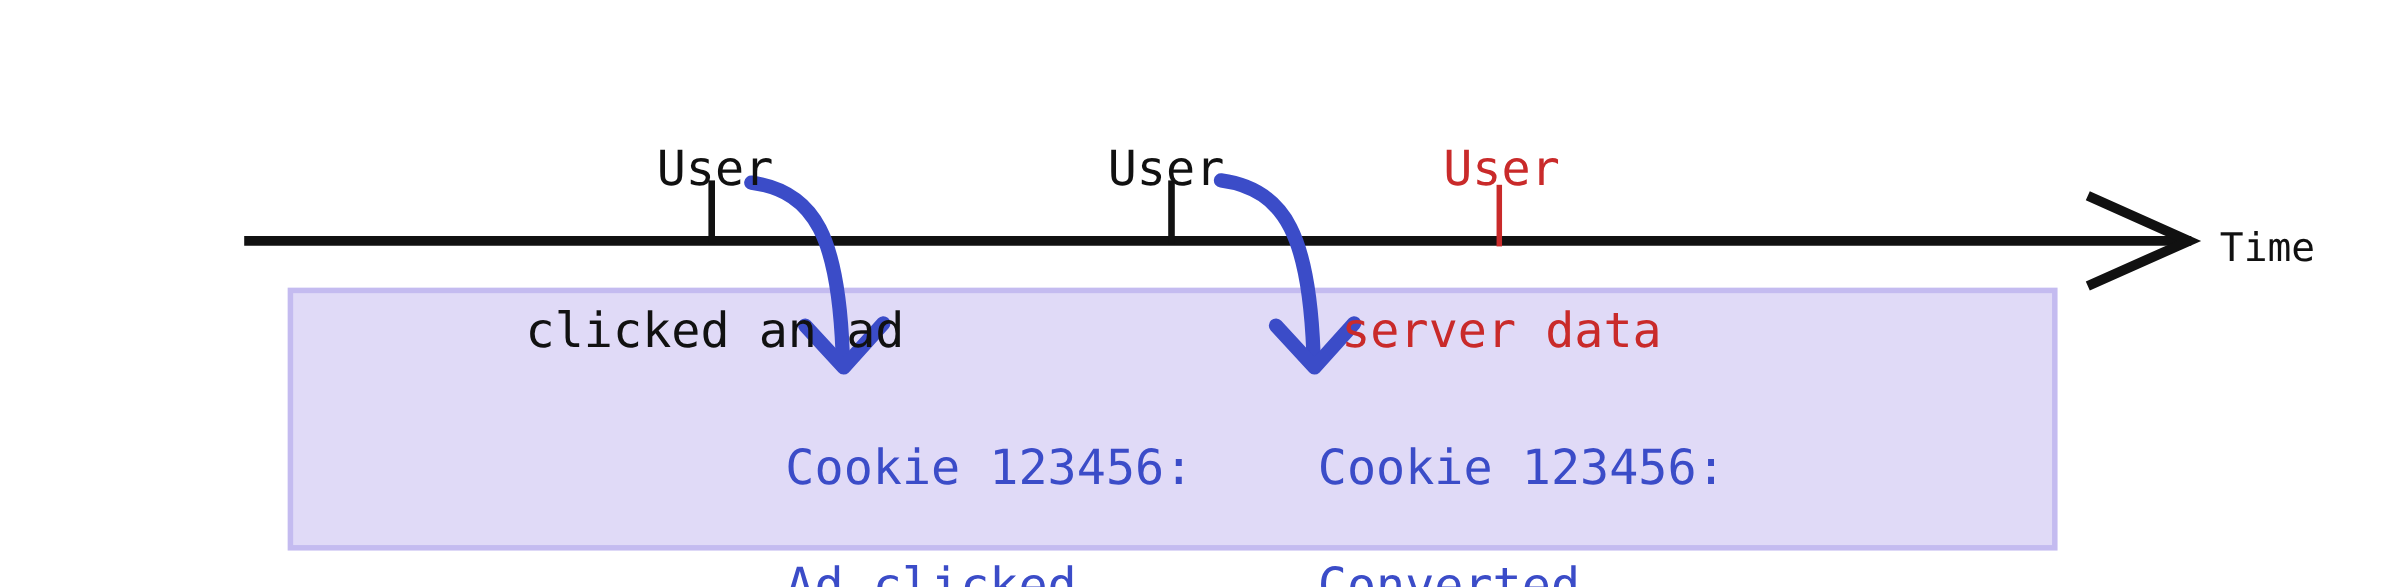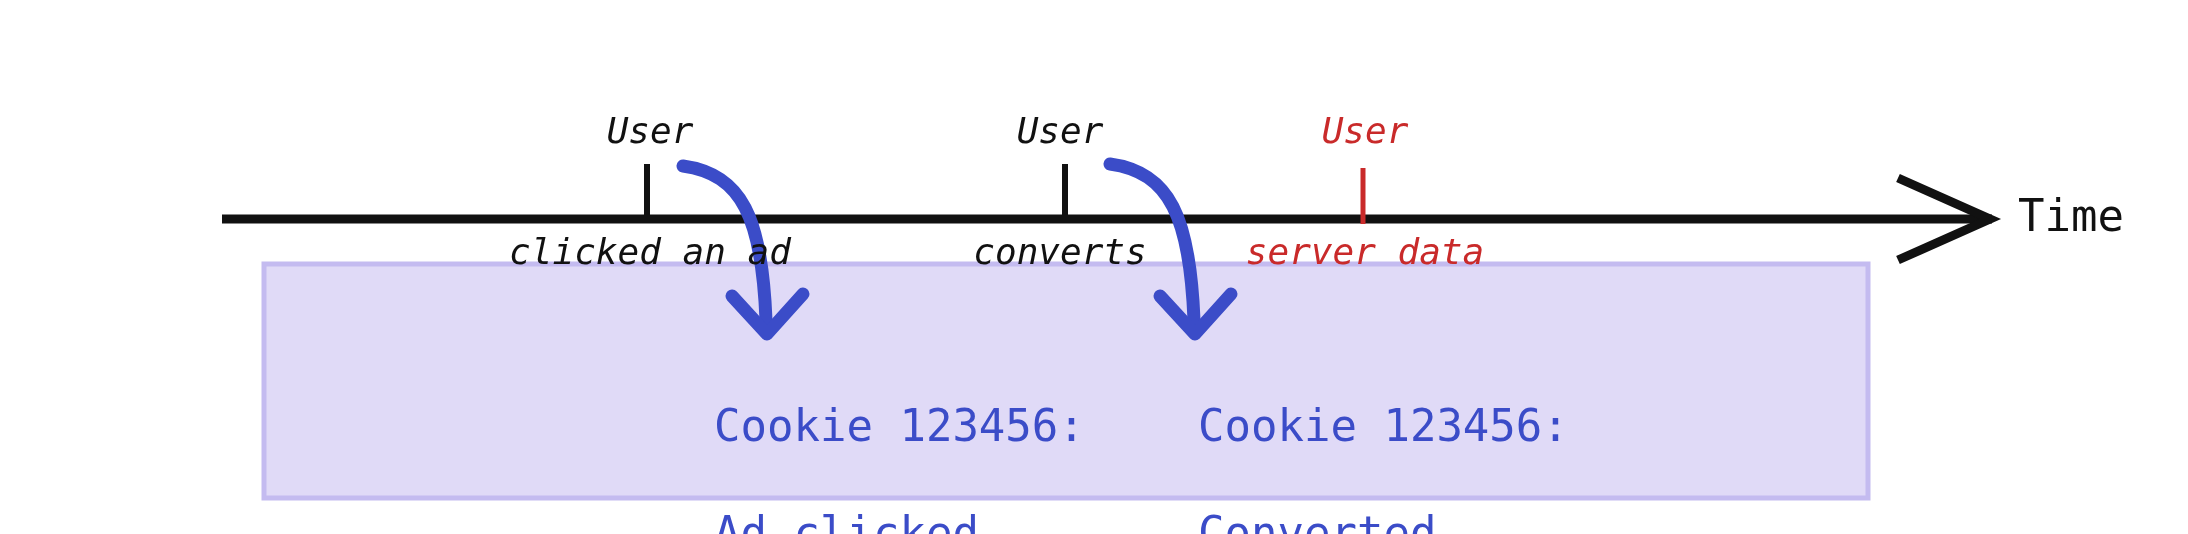--- a/index.html
+++ b/index.html
@@ -25,24 +25,23 @@
     height: 534px;
   }
   .lbl {
     position: absolute;
     font-family: "DejaVu Sans Mono", "Liberation Mono", monospace;
     white-space: pre;
     line-height: 1.12;
     letter-spacing: 0px;
   }
   .event-label {
-    font-size: 36px;
+    font-size: 44px;
     text-align: center;
     font-weight: 400;
-    font-style: italic;
   }
   .event-label .l1 { display: block; }
   .event-label .l2 { display: block; }
 
   .label-click {
     left: 360px;
     top: 30px;
     width: 580px;
     color: #111111;
   }
@@ -53,22 +52,22 @@
     color: #111111;
   }
   .label-clear {
     left: 1140px;
     top: 30px;
     width: 450px;
     color: #C92A2A;
   }
   .time-label {
     left: 2018px;
-    top: 191px;
-    font-size: 44px;
+    top: 206px;
+    font-size: 36px;
     color: #111111;
   }
   .server-label {
     left: 56px;
     top: 324px;
     font-size: 44px;
     color: #6B3FD6;
     line-height: 1.18;
     text-align: left;
   }
@@ -109,21 +108,20 @@
     <polyline points="1160,296 1195,334 1231,294" fill="none" stroke="#3B4CC8" stroke-width="13" stroke-linecap="round" stroke-linejoin="round"></polyline>
   </svg>
 
   <div class="lbl event-label label-click">
     <span class="l1">User</span>
     <span class="l2">clicked an ad</span>
   </div>
 
   <div class="lbl event-label label-convert">
     <span class="l1">User</span>
-    <span class="l2">converts</span>
   </div>
 
   <div class="lbl event-label label-clear">
     <span class="l1">User</span>
     <span class="l2">server data</span>
   </div>
 
   <div class="lbl time-label">Time</div>
 
   <div class="lbl server-label">

